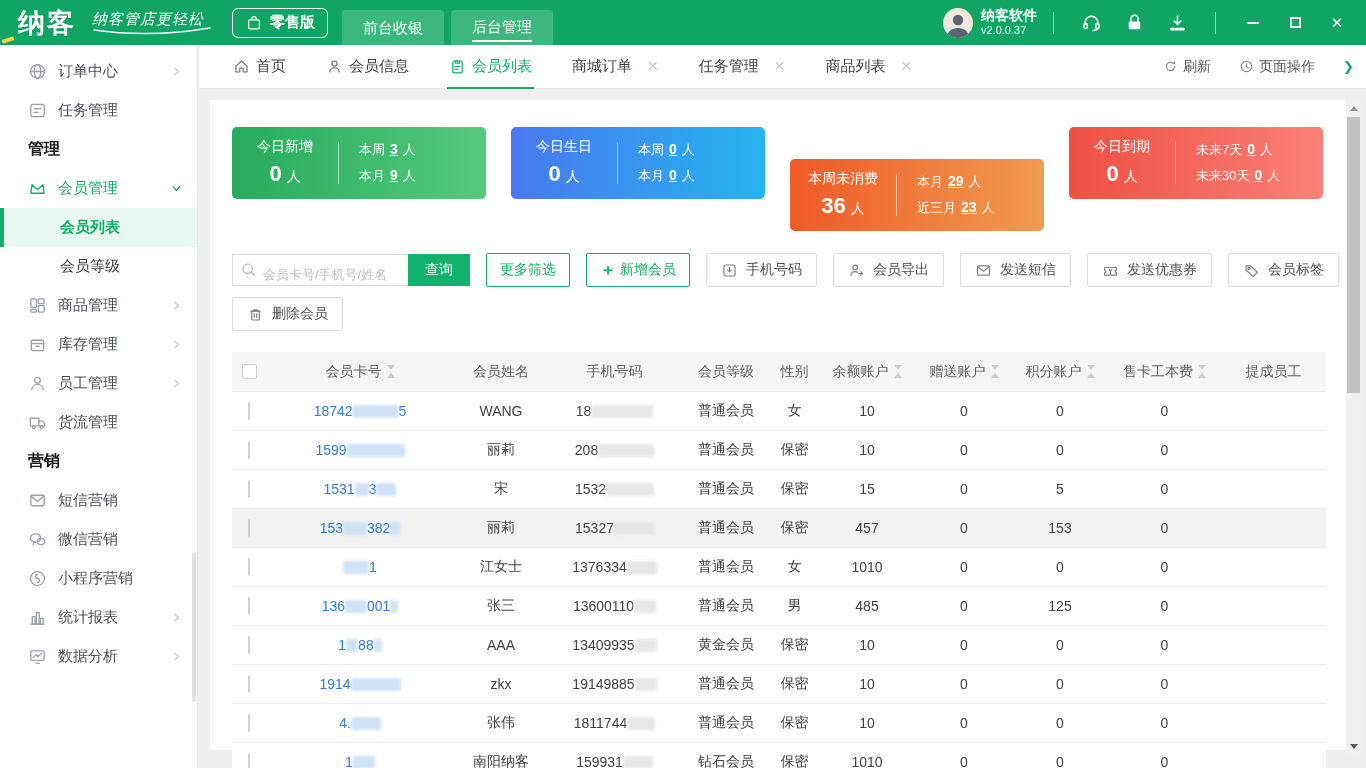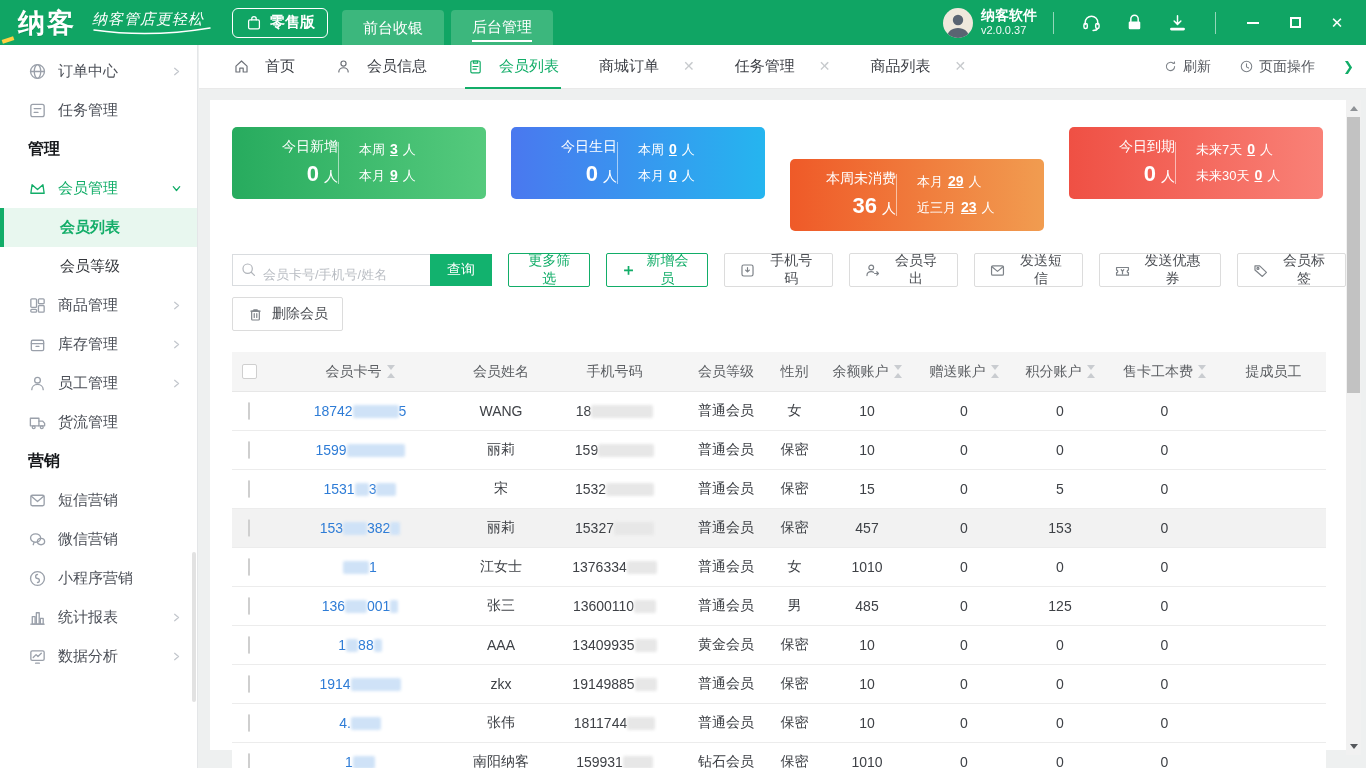--- a/index.html
+++ b/index.html
@@ -33,47 +33,47 @@
 .side-item{height:39px;display:flex;align-items:center;padding-left:28px;position:relative;font-size:15px;color:#4b4f57;cursor:pointer}
 .side-item .sic{width:19px;height:19px;margin-right:11px;color:#9aa0aa}
 .side-item .chev{position:absolute;right:15px;width:11px;height:11px;color:#c3c7cd}
 .side-section{height:39px;display:flex;align-items:center;padding-left:28px;font-size:16px;font-weight:bold;color:#16181b}
 .side-item.parent-active,.side-item.parent-active .sic,.side-item.parent-active .chev{color:#12ad68}
 .side-sub{height:39px;display:flex;align-items:center;padding-left:60px;font-size:15px;color:#33363b;cursor:pointer}
 .side-sub.active{background:#e8f7ef;border-left:4px solid #12ad68;padding-left:56px;color:#12ad68;font-weight:bold}
 .side-thumb{position:absolute;right:2px;top:552px;width:4px;height:150px;background:#e2e2e2;border-radius:2px}
 
 .tabstrip{position:absolute;left:199px;top:45px;right:0;height:44px;background:#fff;border-bottom:1px solid #e9e9e9;display:flex;align-items:center;padding-left:32px;z-index:20}
-.tab{display:flex;align-items:center;gap:15px;height:44px;padding:12px 2px;margin-right:36px;font-size:15px;color:#3c3f45;cursor:pointer;border-bottom:2px solid transparent}
+.tab{display:flex;align-items:center;gap:6px;height:44px;padding:12px 2px;margin-right:36px;font-size:15px;color:#3c3f45;cursor:pointer;border-bottom:2px solid transparent}
 .tab .ticon{width:17px;height:17px;color:#6d7178}
 .tab.active{color:#12ad68;border-bottom-color:#12ad68}
 .tab.active .ticon{color:#12ad68}
 .tab .close{color:#c7cacd;font-size:14px;margin-left:9px}
 .strip-right{margin-left:auto;display:flex;align-items:center;gap:28px;padding-right:12px;font-size:14px;color:#55585e}
 .strip-btn{display:flex;align-items:center;gap:5px;cursor:pointer}
 .strip-btn .gic{width:15px;height:15px;color:#7d8288}
 .strip-arrow{color:#12ad68;font-size:13px;cursor:pointer}
 
 .panel{position:absolute;left:210px;top:100px;width:1136px;height:650px;background:#fff;padding:27px 0 0 22px;z-index:5}
 
 .cards{display:flex;gap:25px}
 .card{width:254px;height:72px;border-radius:5px;color:#fff;display:flex;align-items:center;cursor:pointer}
-.card-left{width:106px;text-align:right;line-height:1.5}
+.card-left{width:106px;text-align:center;line-height:1.5}
 .card-title{font-size:14px}
 .card-big{font-size:22px;font-weight:bold}
 .card-big .unit{font-size:14px;font-weight:normal;margin-left:5px}
 .card-div{width:1px;height:42px;background:rgba(255,255,255,.55)}
 .card-right{flex:1;padding-left:20px;font-size:13px;display:flex;flex-direction:column;gap:8px}
 .card-val{font-weight:bold;text-decoration:underline;margin:0 5px;font-size:14px}
 
 .toolbar{margin-top:22px;display:flex;gap:16px;align-items:center}
 .toolbar2{margin-top:10px;display:flex}
 .search{display:flex}
 .search-wrap{position:relative}
-.search-input{width:198px;height:32px;border:1px solid #d9dcdf;border-right:none;font-size:13px;padding:9px 6px 0 30px;color:#1d4ed8;outline:none}
+.search-input{width:176px;height:32px;border:1px solid #d9dcdf;border-right:none;font-size:13px;padding:9px 6px 0 30px;color:#1d4ed8;outline:none}
 .search-input::placeholder{color:#b9bdc3}
 .search-wrap .mag{position:absolute;left:8px;top:7px;width:17px;height:17px;color:#b0b4ba}
 .btn-query{width:62px;height:32px;background:#12b26e;color:#fff;font-size:14px;border:none;cursor:pointer}
 .btn-outline{height:34px;border:1px solid #12ad68;border-radius:2px;color:#12ad68;background:#fff;font-size:14px;padding:0 13px;display:flex;align-items:center;gap:4px;cursor:pointer}
 .btn-outline .plus{font-weight:bold;font-size:16px}
 .btn-gray{height:34px;border:1px solid #dcdcdc;border-radius:2px;color:#4c4f54;background:#fff;font-size:14px;padding:0 14px;display:flex;align-items:center;gap:8px;cursor:pointer}
 .btn-gray .gic{width:17px;height:17px;color:#7d8288}
 
 .mtable{margin-top:21px;width:1094px}
 .thead{display:flex;background:#f5f5f5;height:40px;align-items:center;border-bottom:1px solid #e7e7e7}
@@ -602,21 +602,21 @@
           <div class="td col-balance">10</div>
           <div class="td col-gift">0</div>
           <div class="td col-points">0</div>
           <div class="td col-fee">0</div>
           <div class="td col-staff"></div>
         </div>
         <div class="tr">
           <div class="td col-check"><span class="cbx"></span></div>
           <div class="td col-card"><a><span>1599</span><span class="blur bb" style="width: 58px;"></span></a></div>
           <div class="td col-name">丽莉</div>
-          <div class="td col-phone"><span>159</span><span class="blur bg" style="width: 56px;"></span></div>
+          <div class="td col-phone"><span>208</span><span class="blur bg" style="width: 56px;"></span></div>
           <div class="td col-level">普通会员</div>
           <div class="td col-gender">保密</div>
           <div class="td col-balance">10</div>
           <div class="td col-gift">0</div>
           <div class="td col-points">0</div>
           <div class="td col-fee">0</div>
           <div class="td col-staff"></div>
         </div>
         <div class="tr">
           <div class="td col-check"><span class="cbx"></span></div>

